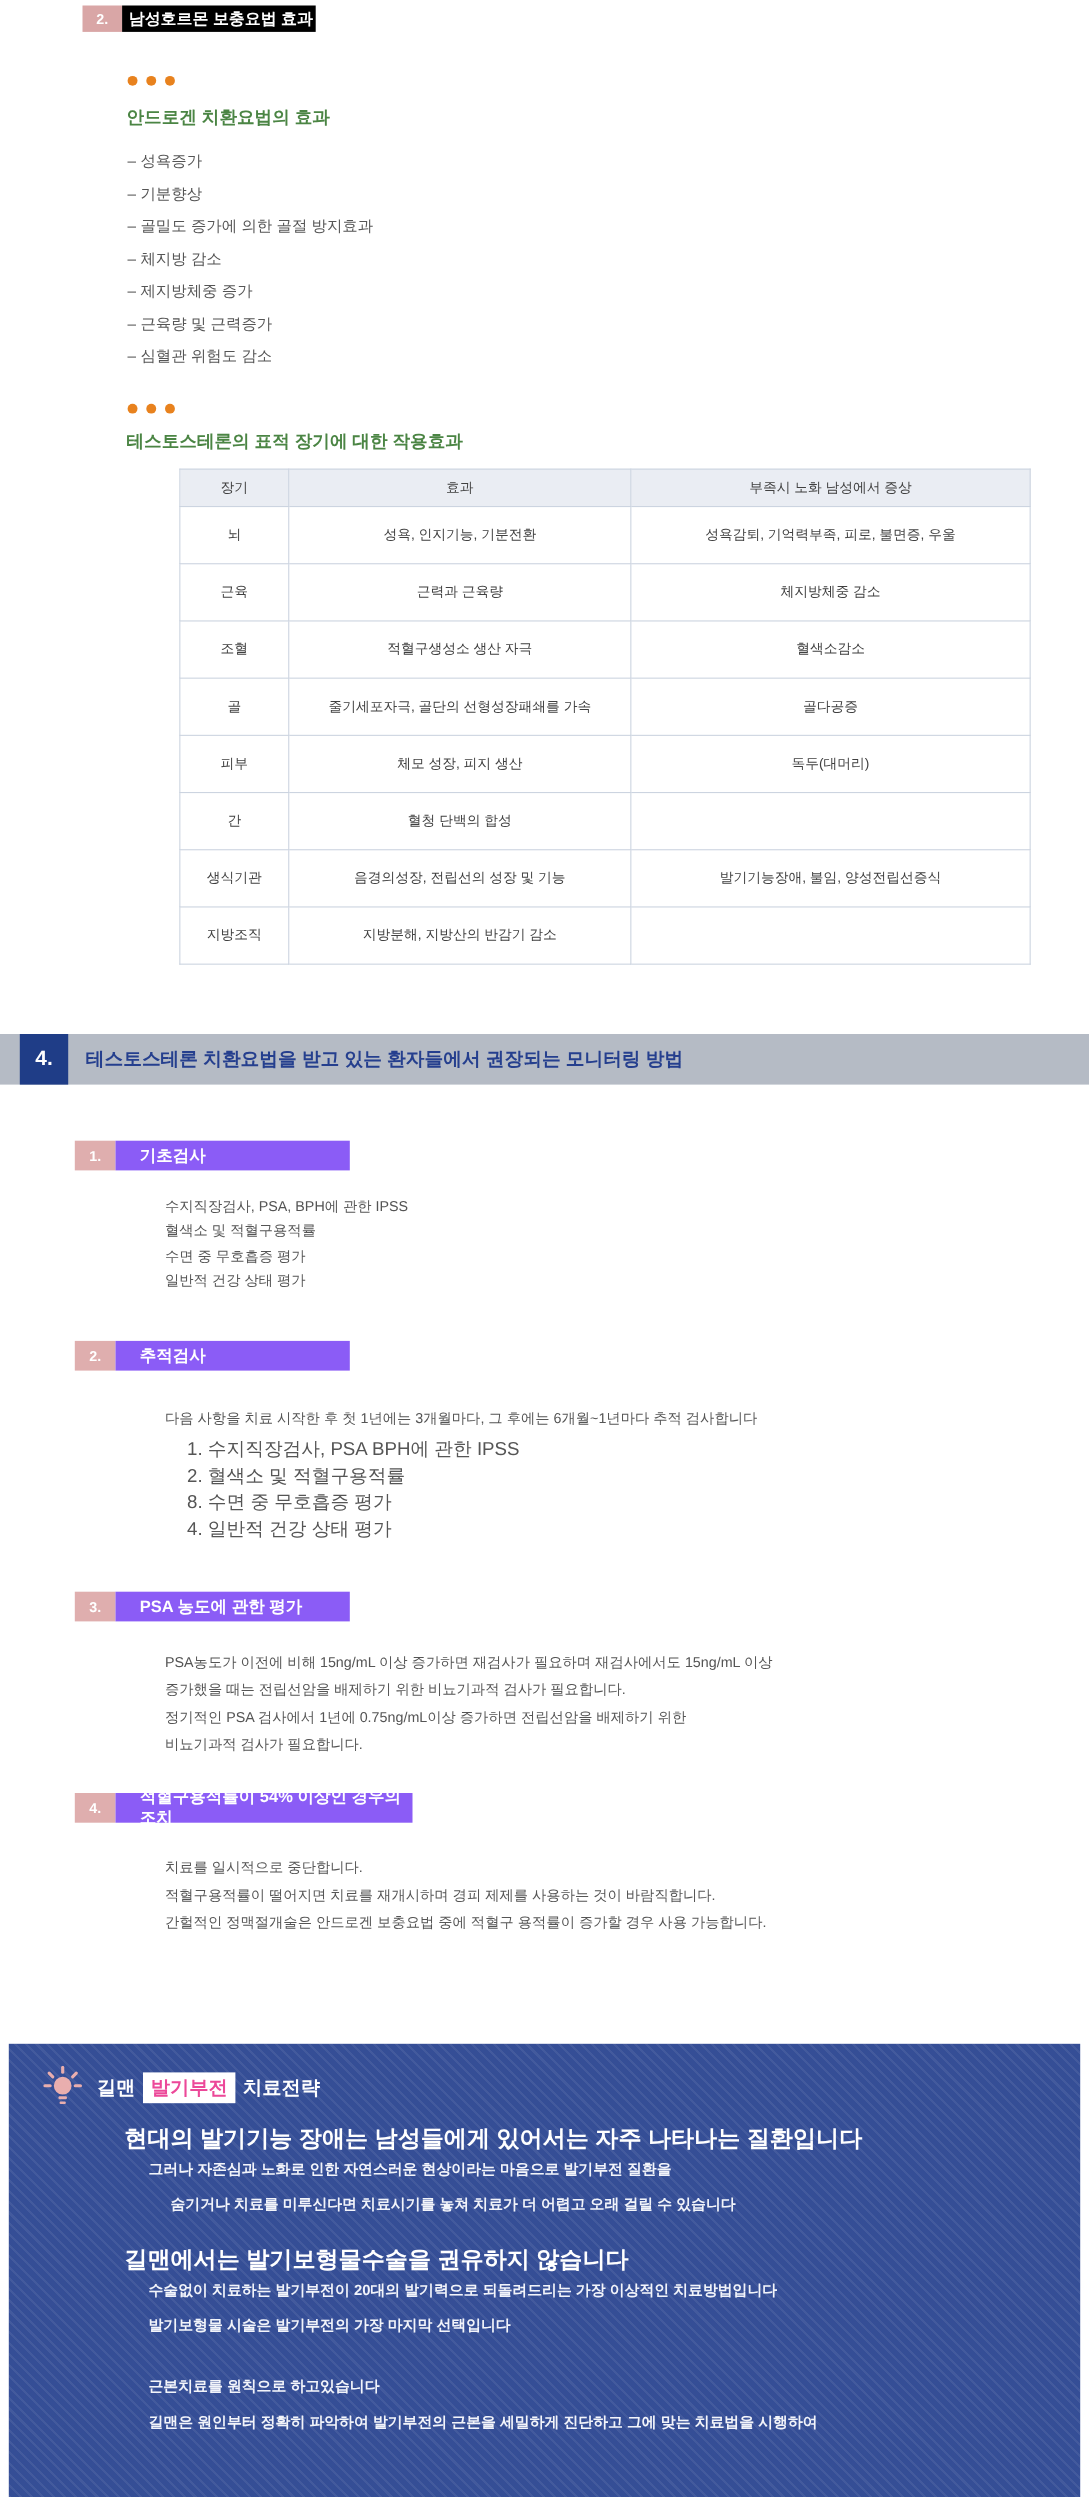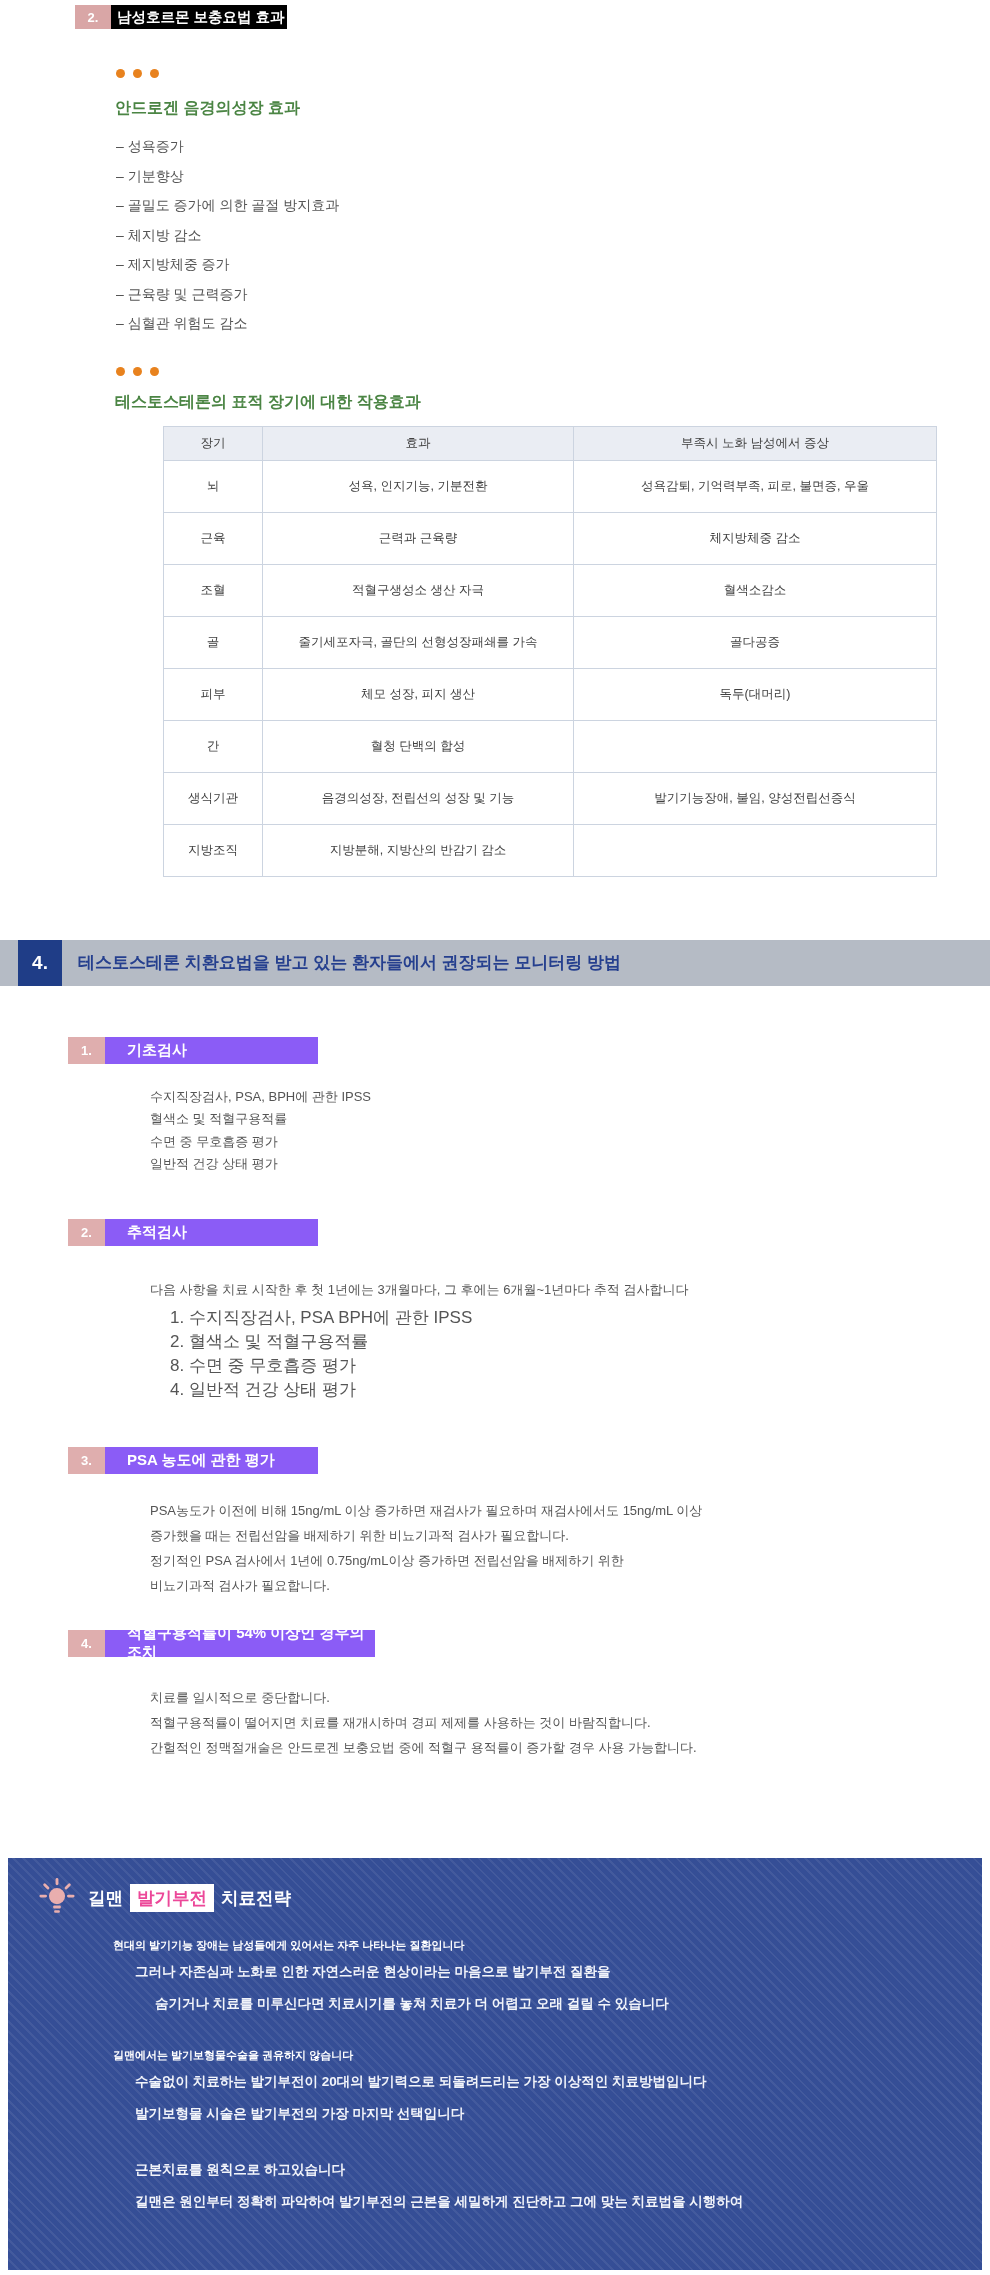--- a/index.html
+++ b/index.html
@@ -97,42 +97,42 @@
       transparent 2px, transparent 7px);
     padding:20px 30px 0 30px;
   }
   .banner-titlerow { display:flex; align-items:center; }
   .bulb { width:38px; height:40px; flex:0 0 38px; }
   .banner-title { margin-left:12px; display:flex; align-items:center; font-size:17.5px; font-weight:bold; color:#fff; }
   .banner-title .hl {
     background:#fff; color:#ec4899; padding:2px 7px; margin:0 7px; font-weight:bold;
   }
   .banner-block { margin-top:24px; }
-  .banner-block .bhead { margin-left:75px; font-size:11px; font-weight:bold; color:#fff; line-height:22px; }
+  .banner-block .bhead { margin-left:75px; font-size:21px; font-weight:bold; color:#fff; line-height:22px; }
   .banner-block .bline { margin-left:97px; font-size:13.5px; font-weight:bold; color:#f2f4fa; line-height:32px; }
   .banner-block .bline.indent2 { margin-left:117px; }
   .banner-block.b1 { margin-top:16px; }
 </style>
 </head>
 <body>
 
 <div class="page">
 
   <div class="sec2-header">
     <div class="numbox-pink">2.</div>
     <div class="bar-blue">남성호르몬 보충요법 효과</div>
   </div>
 
   <div class="dots dots-1">
     <span class="dot"></span>
       <span class="dot"></span>
       <span class="dot"></span>
   </div>
 
-  <div class="green-heading">안드로겐 음경의성장 효과</div>
+  <div class="green-heading">안드로겐 치환요법의 효과</div>
   <ul class="effect-list">
     <li>성욕증가</li>
     <li>기분향상</li>
     <li>골밀도 증가에 의한 골절 방지효과</li>
     <li>체지방 감소</li>
     <li>제지방체중 증가</li>
     <li>근육량 및 근력증가</li>
     <li>심혈관 위험도 감소</li>
   </ul>
 

